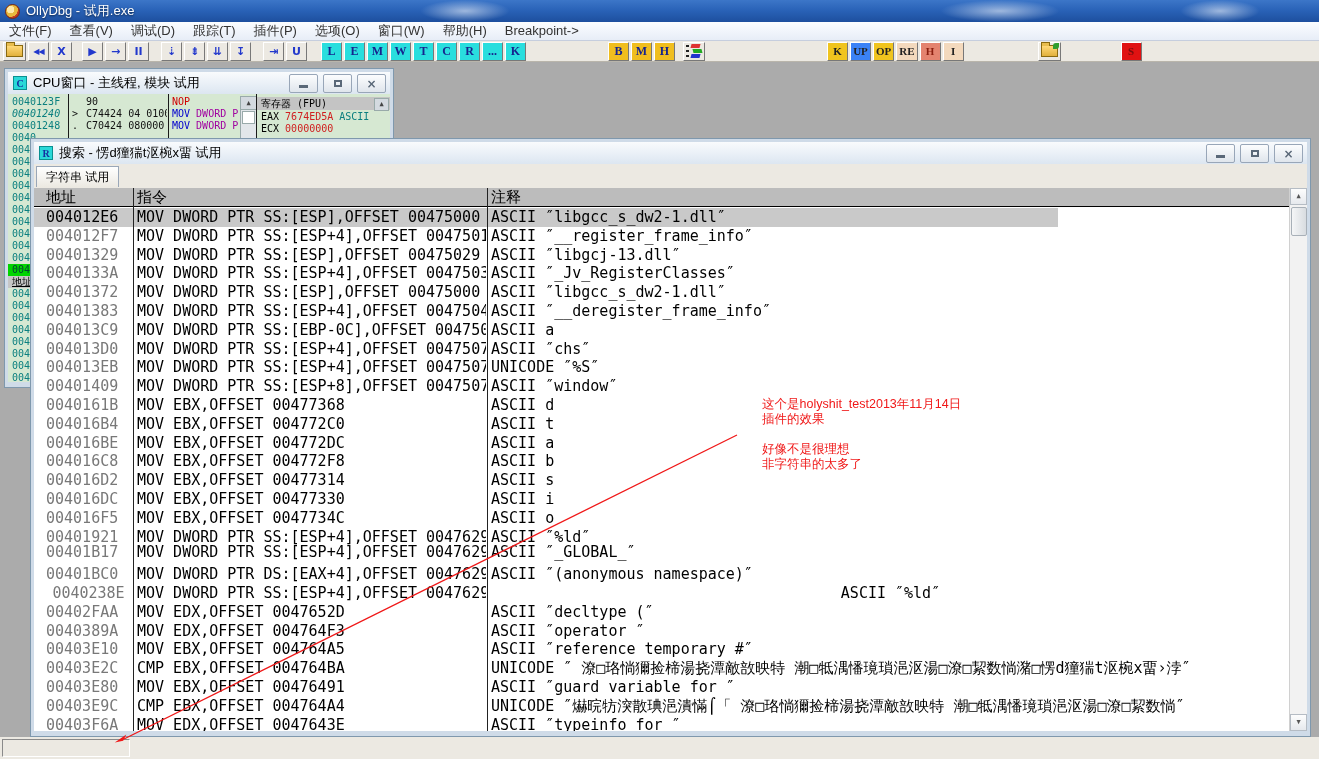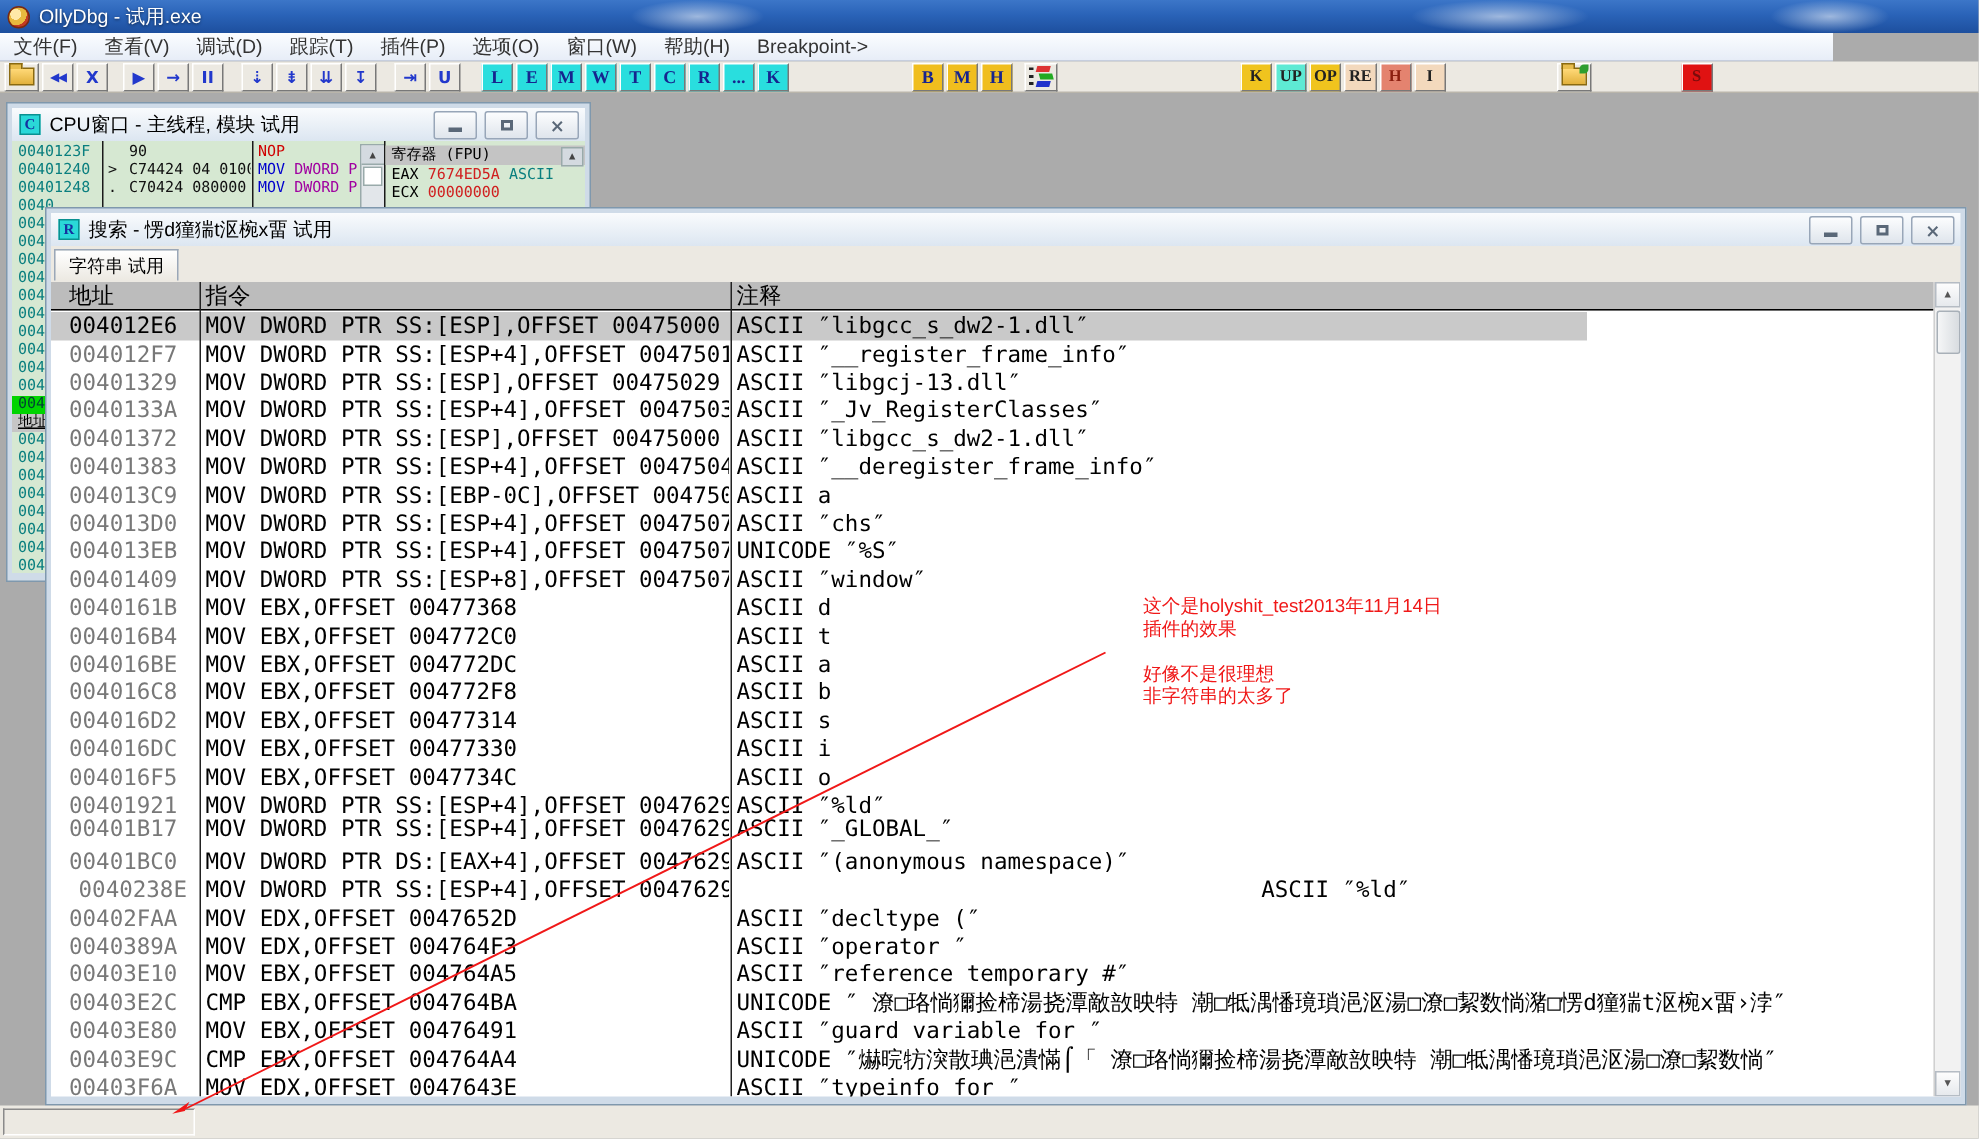--- a/index.html
+++ b/index.html
@@ -8,35 +8,35 @@
 
   
   .titlebar{position:absolute;left:0;top:0;width:1319px;height:22px;
     background:linear-gradient(180deg,#3c76c8 0%,#2a63b8 45%,#1d4f9e 100%);
     display:flex;align-items:center;color:#fff;font-size:13px;}
   .glare{position:absolute;top:0;height:22px;background:radial-gradient(ellipse at center,rgba(255,255,255,.55),rgba(255,255,255,0) 70%);}
   .app-icon{width:15px;height:15px;margin:0 6px 0 5px;border-radius:50%;
     background:radial-gradient(circle at 35% 35%,#ffe9a8 0 30%,#e8b93e 31% 60%,#c23b22 61%);
     border:1px solid #7a2a10;box-sizing:border-box;flex:0 0 auto;}
   .title-text{text-shadow:0 1px 2px rgba(0,0,0,.6);}
-  .menubar{position:absolute;left:0;top:22px;width:1222px;height:18px;
+  .menubar{position:absolute;left:0;top:22px;width:1319px;height:18px;
     background:linear-gradient(180deg,#fbfdff,#e7edf7);
     border-bottom:1px solid #c6cede;display:flex;align-items:center;font-size:13px;color:#333;}
   .menu-item{padding:0 9px;height:18px;line-height:18px;}
   .toolbar{position:absolute;left:0;top:41px;width:1319px;height:21px;background:#ece9e2;
     border-bottom:1px solid #b9b5ab;display:flex;align-items:center;padding-left:3px;box-sizing:border-box;}
   .tb-btn{height:19px;min-width:21px;margin-right:2px;padding:0 2px;box-sizing:border-box;
     border:1px solid;border-color:#ffffff #787878 #787878 #ffffff;background:#ece9e2;
     display:inline-flex;align-items:center;justify-content:center;
     font:bold 11px "Liberation Serif",serif;cursor:default;}
   .s-blue{color:#2238cc;font-family:"DejaVu Sans",sans-serif;}
   .s-cyan{background:#29dede;color:#16248e;font-size:12px;}
   .s-yellow{background:#f0be1e;color:#16248e;font-size:12px;}
   .s-win-y{background:#f0c41e;color:#222;}
-  .s-win-w{background:#5eead4;color:#222;}
+  .s-win-w{background:#3b82f6;color:#222;}
   .s-win-t{background:#f3d9bd;color:#222;}
   .s-win-r{background:#e4836f;color:#8c1f10;}
   .s-red{background:#e01212;color:#7a0c0c;}
   .fs8{font-size:8px;letter-spacing:-1px;}
   .icon-folder{width:15px;height:10px;background:linear-gradient(#ffd978,#e2b13c);
     border:1px solid #8a6a10;position:relative;}
   .icon-folder:before{content:"";position:absolute;left:-1px;top:-4px;width:7px;height:3px;
     background:#e8bd4e;border:1px solid #8a6a10;border-bottom:none;}
   .icon-leaf{position:absolute;right:-2px;top:-3px;width:6px;height:6px;background:#2f9e2f;border-radius:50% 0;}
   .icon-plugin{width:16px;height:14px;position:relative;}
@@ -218,21 +218,21 @@
         </div>
         <div class="reg-pane">
           <div class="reg-head">寄存器 (FPU)</div>
           <div class="reg-up">▲</div>
           <div id="reg-rows">
               <div class="reg-row" style="top: 17px;"><span class="reg-name">EAX </span><span class="reg-val">7674ED5A</span><span class="reg-note"> ASCII</span></div>
               <div class="reg-row" style="top: 29px;"><span class="reg-name">ECX </span><span class="reg-val">00000000</span><span class="reg-note"></span></div>
             </div>
         </div>
       <div class="cpurow" style="top: 2px;">0040123F</div>
-          <div class="cpurow" style="top: 14px;">00401240</div>
+          <div class="cpurow" style="top: 14px; font-style: italic;">00401240</div>
           <div class="cpurow" style="top: 26px;">00401248</div>
           <div class="cpurow" style="top: 38px;">0040</div>
           <div class="cpurow" style="top: 50px;">0040</div>
           <div class="cpurow" style="top: 62px;">0040</div>
           <div class="cpurow" style="top: 74px;">0040</div>
           <div class="cpurow" style="top: 86px;">0040</div>
           <div class="cpurow" style="top: 98px;">0040</div>
           <div class="cpurow" style="top: 110px;">0040</div>
           <div class="cpurow" style="top: 122px;">0040</div>
           <div class="cpurow" style="top: 134px;">0040</div>

